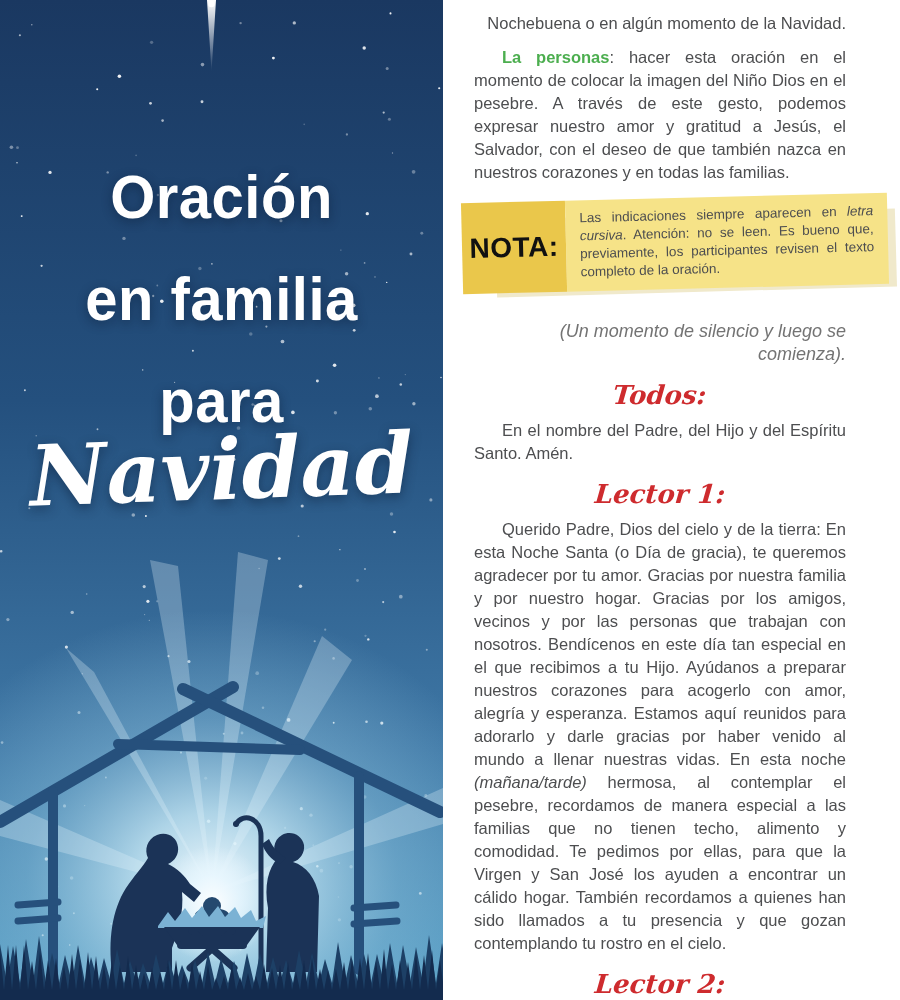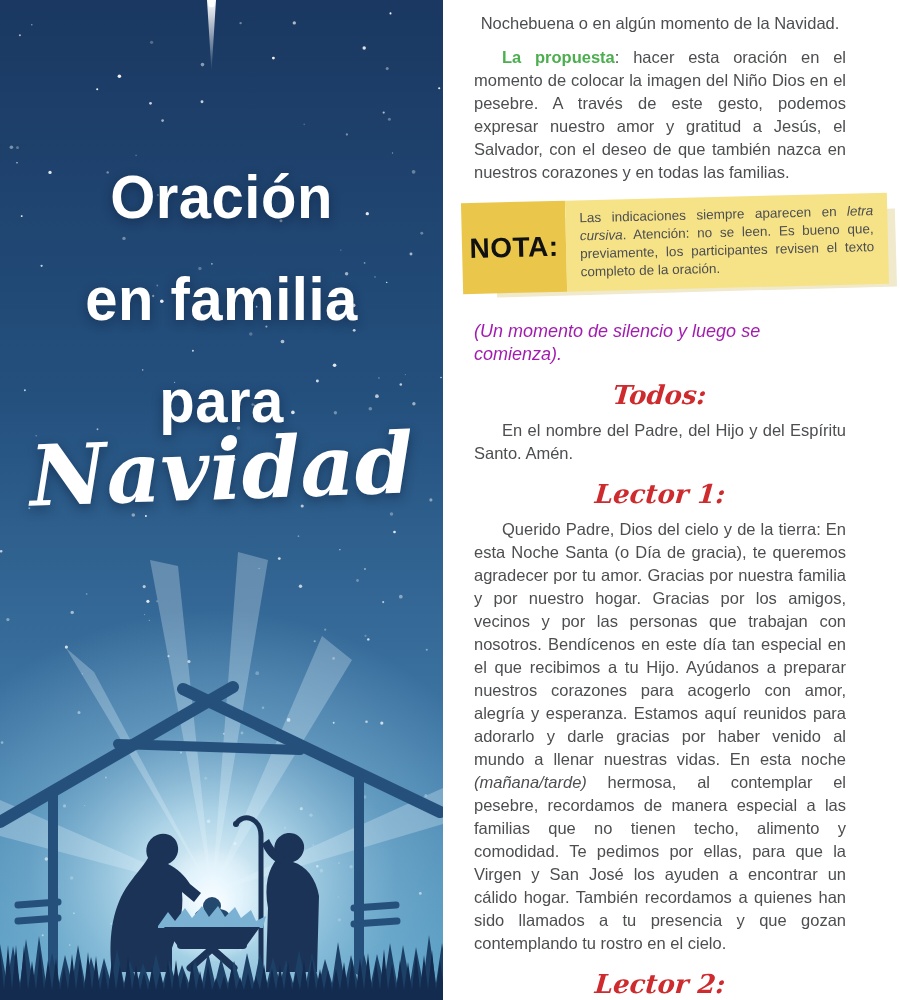--- a/index.html
+++ b/index.html
@@ -22,21 +22,21 @@
   .pt1{top:163px}.pt2{top:265px}.pt3{top:367px}
   .pt-script{
     position:absolute;left:0;top:420px;width:100%;text-align:center;color:#ffffff;
     font-family:"DejaVu Serif",serif;font-style:italic;font-weight:bold;font-size:84px;
     text-shadow:0 4px 12px rgba(8,24,48,.45);transform:rotate(-2deg);
   }
 
   
   .content{position:absolute;left:474px;top:0;width:372px;color:#4d4e50;}
   .body{font-size:16.5px;line-height:23px;text-align:justify;margin:0;}
-  .frag{margin-top:12px;text-align:center;}
+  .frag{margin-top:12px;text-align:right;}
   .proposal{margin-top:11px;}
   .indent{text-indent:28px;}
   .green{color:#4cae4f;font-weight:bold;}
   .it{font-style:italic;}
 
   .nota-wrap{position:relative;margin:14px 0 0 -12px;width:426px;height:96px;}
   .nota-shadow{
     position:absolute;left:34px;right:-8px;top:16px;height:78px;
     background:#f0e9cb;transform:rotate(-1.6deg);
   }
@@ -45,21 +45,21 @@
     width:104px;background:#eac74b;color:#111111;
     display:flex;align-items:center;justify-content:center;
     font-weight:bold;font-size:28px;letter-spacing:0.5px;
   }
   .nota-text{
     flex:1;background:#f6e388;padding:9px 14px 10px;
     font-size:13.5px;line-height:18px;color:#4d4e50;text-align:justify;
   }
 
   .instruction{
-    margin:26px 0 0;text-align:left;color:#a21caf;
+    margin:26px 0 0;text-align:right;color:#737373;
     font-style:italic;font-size:18px;line-height:23px;
   }
   .heading{margin:14px 0 4px;text-align:center;font-size:26px;}
   .heading .script{
     display:inline-block;color:#ce2b2e;
     font-family:"DejaVu Serif",serif;font-style:italic;font-weight:bold;
     transform:skewX(-5deg);
   }
   .after-heading{margin-top:8px;}
   .lector2-start{margin-top:2px;}
@@ -343,21 +343,21 @@
       <div class="pt-line pt2">en familia</div>
       <div class="pt-line pt3">para</div>
       <div class="pt-script">Navidad</div>
     </div>
   </aside>
 
   <main class="content">
 
     <p class="body frag">Nochebuena o en algún momento de la Navidad.</p>
 
-    <p class="body indent proposal"><span class="green">La propuesta</span><span>: hacer esta oración en el momento de colocar la imagen del Niño Dios en el pesebre. A través de este gesto, podemos expresar nuestro amor y gratitud a Jesús, el Salvador, con el deseo de que también nazca en nuestros corazones y en todas las familias.</span></p>
+    <p class="body indent proposal"><span class="green">La personas</span><span>: hacer esta oración en el momento de colocar la imagen del Niño Dios en el pesebre. A través de este gesto, podemos expresar nuestro amor y gratitud a Jesús, el Salvador, con el deseo de que también nazca en nuestros corazones y en todas las familias.</span></p>
 
     <div class="nota-wrap">
       <div class="nota-shadow"></div>
       <div class="nota-box">
         <div class="nota-label">NOTA:</div>
         <div class="nota-text"><span>Las indicaciones siempre aparecen en </span><span class="it">letra cursiva</span><span>. Atención: no se leen. Es bueno que, previamente, los participantes revisen el texto completo de la oración.</span></div>
       </div>
     </div>
 
     <p class="instruction">(Un momento de silencio y luego se comienza).</p>

